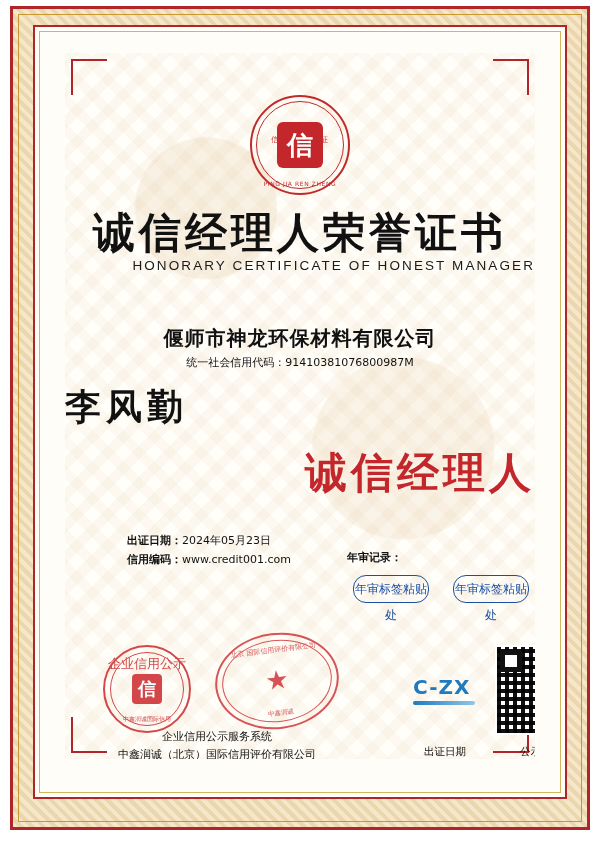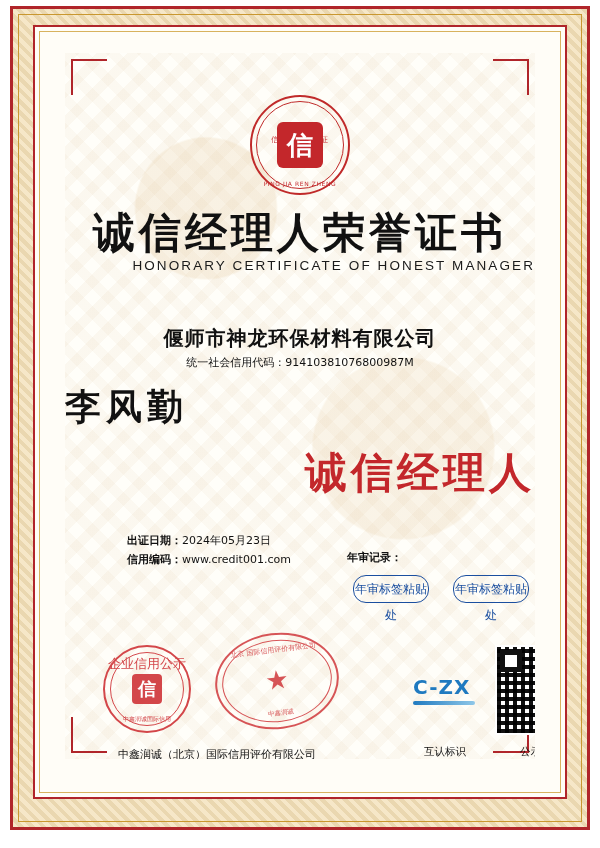--- a/index.html
+++ b/index.html
@@ -429,21 +429,22 @@
             <div class="o-bottom">中鑫润诚</div>
           </div>
 
           <div class="mutual-logo">
             <div class="ml-text">C-ZX</div>
             <div class="ml-bar"></div>
           </div>
 
           <div class="qr"></div>
 
+          <div class="caption c1">企业信用公示服务系统</div>
           <div class="caption c2">中鑫润诚（北京）国际信用评价有限公司</div>
-          <div class="caption c3">互认标识</div>
+          <div class="caption c3">出证日期</div>
           <div class="caption c4">公示系统</div>
 
         </div>
       </div>
     </div>
   </div>
 </div>
 
 </body></html>

